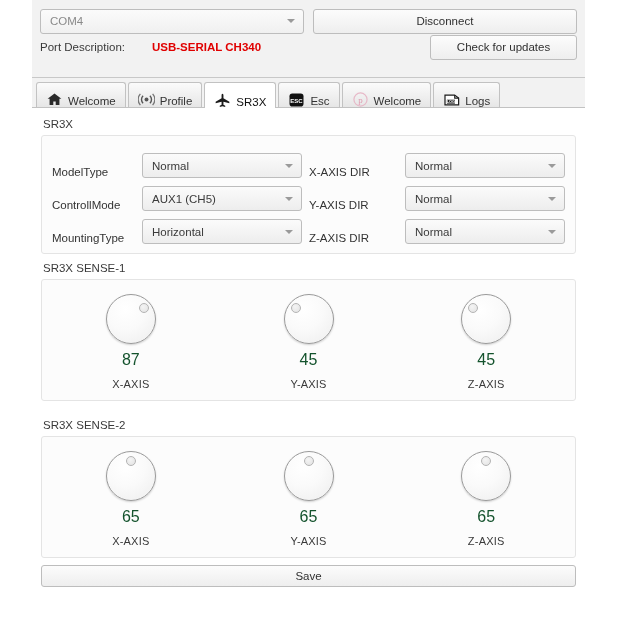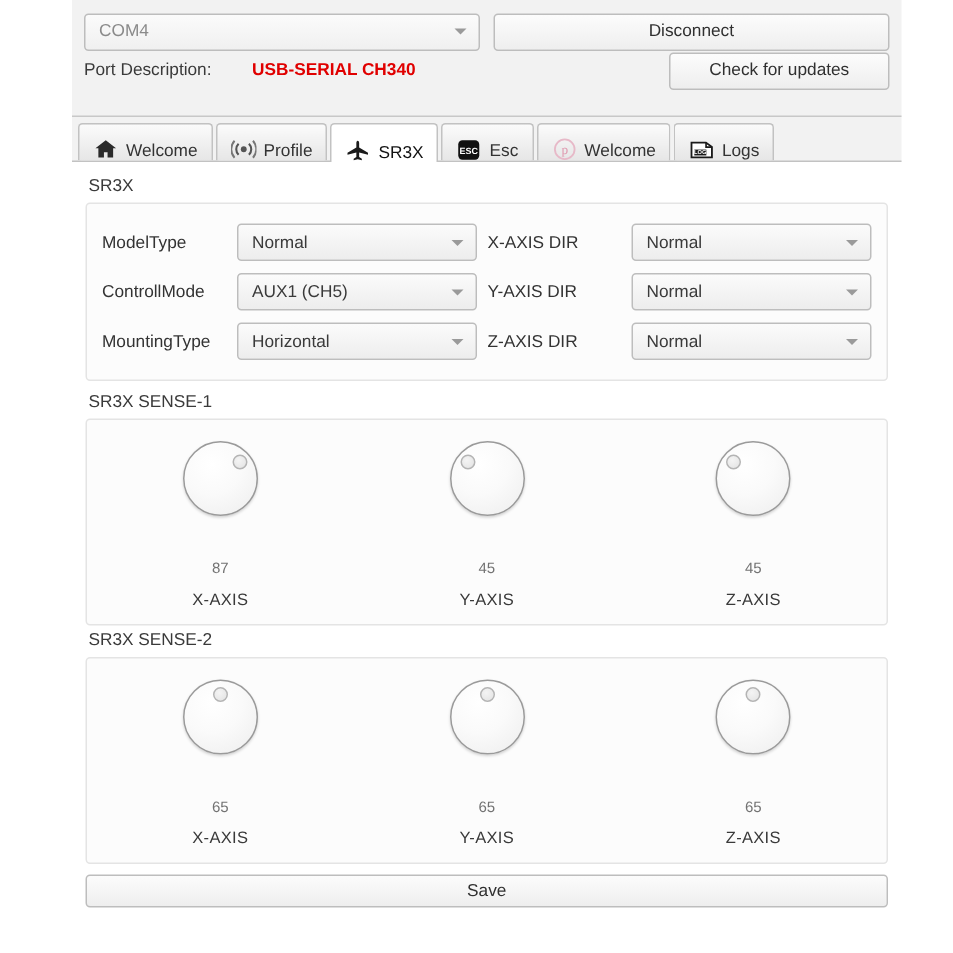--- a/index.html
+++ b/index.html
@@ -7,21 +7,21 @@
     padding: 0;
     width: 635px;
     height: 635px;
     background: #ffffff;
     font-family: "Liberation Sans", sans-serif;
     overflow: hidden;
   }
 
   #app {
     position: absolute;
-    left: 48px;
+    left: 32px;
     top: 0;
     width: 553px;
     height: 568px;
     background: #ffffff;
   }
 
   
   .header {
     background: #f2f2f2;
     border-bottom: 1px solid #c8c8c8;
@@ -152,21 +152,21 @@
     border: 1px solid #e4e4e4;
     border-radius: 3px;
     background: #fcfcfc;
     box-sizing: border-box;
   }
 
   
   .settings { padding: 9px 10px 9px 10px; }
   .srow {
     display: flex;
-    align-items: center;
+    align-items: flex-end;
     height: 33px;
   }
   .slabel {
     font-size: 11.5px;
     color: #333333;
     width: 90px;
     flex: none;
   }
   .slabel.dir { width: 96px; padding-left: 7px; }
   .sel-left  { width: 160px; flex: none; }
@@ -205,23 +205,23 @@
     border-radius: 50%;
     border: 1px solid #b4b4b4;
     background: radial-gradient(circle at 40% 35%, #f4f4f4 0%, #e2e2e2 100%);
     box-sizing: border-box;
   }
   .dot-upper-right { right: 6px;  top: 8px; }
   .dot-upper-left  { left: 6px;   top: 8px; }
   .dot-top         { left: 50%; margin-left: -5px; top: 4px; }
 
   .knob-value {
-    margin-top: 30px;
-    font-size: 10px;
-    color: #737373;
+    margin-top: 7px;
+    font-size: 16px;
+    color: #14532d;
   }
   .knob-label {
     margin-top: 9px;
     font-size: 11px;
     color: #3a3a3a;
     letter-spacing: 0.2px;
   }
 
   
   .savewrap { padding: 7px 9px 7px 9px; background: #ffffff; }
@@ -392,21 +392,21 @@
           <div class="knob">
             <span class="dot dot-upper-left"></span>
           </div>
           <div class="knob-value">45</div>
           <div class="knob-label">Z-AXIS</div>
         </div>
 
       </div>
     </div>
 
-    <div class="grouplabel" style="margin-top:4px">SR3X SENSE-2</div>
+    <div class="grouplabel" style="margin-top:18px">SR3X SENSE-2</div>
     <div class="groupbox">
       <div class="sense-body">
 
         <div class="knob-cell">
           <div class="knob">
             <span class="dot dot-top"></span>
           </div>
           <div class="knob-value">65</div>
           <div class="knob-label">X-AXIS</div>
         </div>

